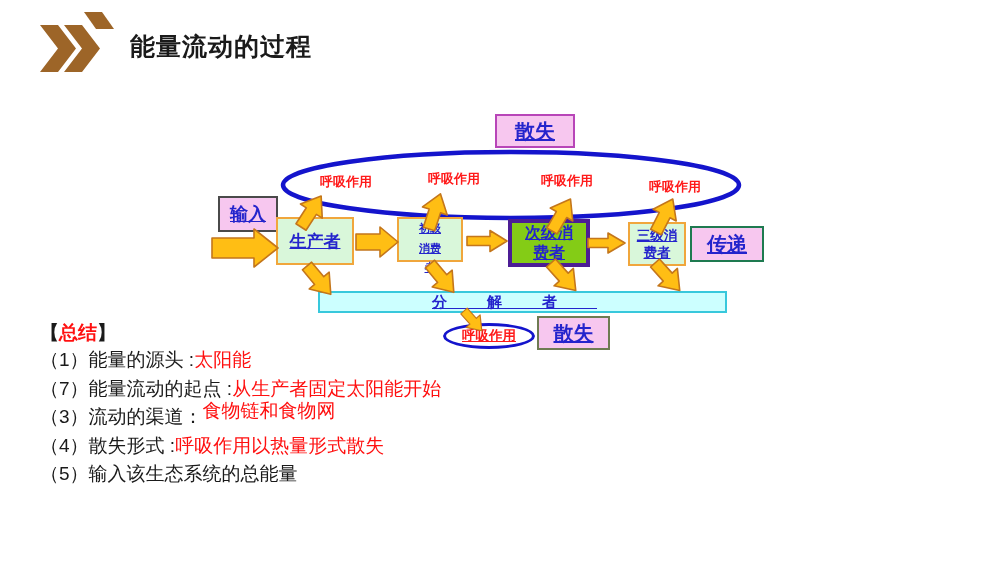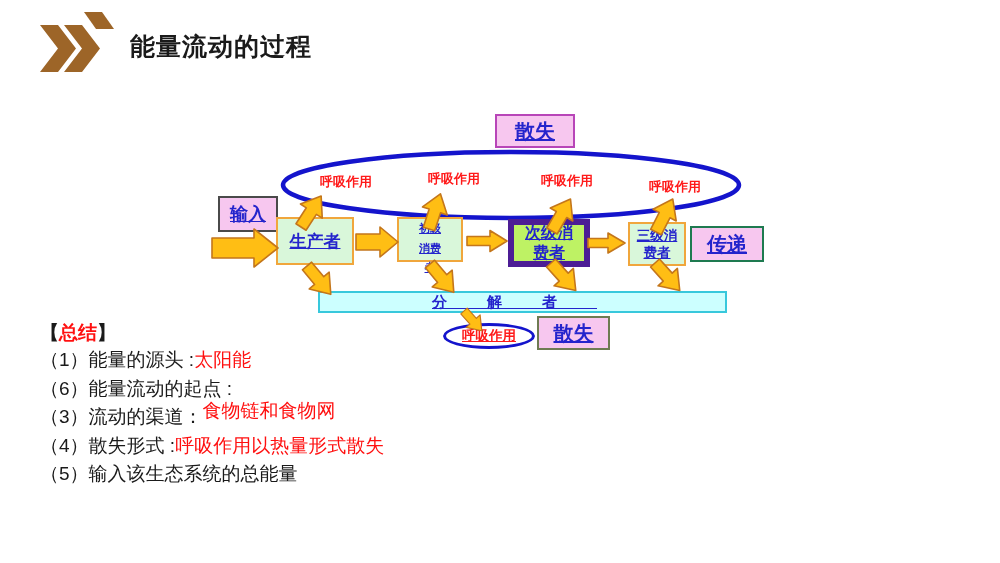--- a/index.html
+++ b/index.html
@@ -16,21 +16,21 @@
   .layer-arrows{z-index:3;}
 
   
   .dbox{position:absolute;z-index:2;display:flex;align-items:center;justify-content:center;
         color:#2424cc;font-weight:600;text-align:center;box-sizing:border-box;text-decoration:underline;}
   .pre{white-space:pre-line;}
   .box-dissipation-top{left:495px;top:114px;width:80px;height:34px;background:#f7c7ef;border:2px solid #b845b8;font-size:20px;}
   .box-input{left:218px;top:196px;width:60px;height:36px;background:#f7c7ef;border:2px solid #4a4a4a;font-size:18px;}
   .box-producers{left:276px;top:217px;width:78px;height:48px;background:#d9f7da;border:2px solid #f0a63c;font-size:17px;}
   .box-primary{left:397px;top:217px;width:66px;height:45px;background:#d9f7da;border:2px solid #f0a63c;font-size:11px;line-height:19.5px;align-items:flex-start;overflow:visible;}
-  .box-secondary{left:508px;top:219px;width:82px;height:48px;background:#bef264;border:6px solid #4c1d95;font-size:16px;line-height:20px;}
+  .box-secondary{left:508px;top:219px;width:82px;height:48px;background:#84cc16;border:4px solid #4c1d95;font-size:16px;line-height:20px;}
   .box-tertiary{left:628px;top:222px;width:58px;height:44px;background:#d9f7da;border:2px solid #f0a63c;font-size:13.5px;line-height:17px;}
   .box-transfer{left:690px;top:226px;width:74px;height:36px;background:#f7c7ef;border:2.5px solid #1e7a50;font-size:20px;}
   .bar-decomposers{left:318px;top:291px;width:409px;height:22px;background:#ccffff;border:2px solid #38c8dc;font-size:15px;}
   .bar-decomposers span{letter-spacing:40px;margin-right:-40px;transform:translateX(-28px);display:inline-block;}
   .box-dissipation-bottom{left:537px;top:316px;width:73px;height:34px;background:#f7c7ef;border:2px solid #6e7b52;font-size:20px;}
   .ellipse-small{left:443px;top:323px;width:92px;height:26px;background:#ffffff;border:3px solid #1414cc;border-radius:50%;
                  color:#ff1a1a;font-size:13.5px;font-weight:bold;letter-spacing:0;}
 
   
   .resp-label{position:absolute;z-index:4;width:72px;color:#ff1a1a;font-size:13px;font-weight:bold;text-align:center;}
@@ -123,19 +123,19 @@
       <path transform="translate(551,263) rotate(138)" d="M-6,0 L-6,-19 L-13,-19 L0,-37 L13,-19 L6,-19 L6,0 Z"></path>
       <path transform="translate(655,263) rotate(138)" d="M-6,0 L-6,-19 L-13,-19 L0,-37 L13,-19 L6,-19 L6,0 Z"></path>
 
       <path transform="translate(464,311) rotate(138) scale(0.72)" d="M-6,0 L-6,-19 L-13,-19 L0,-37 L13,-19 L6,-19 L6,0 Z"></path>
     </g>
   </svg>
 
   <div class="summary">
     <div class="summary-heading"><span>【</span><span class="red">总结</span><span>】</span></div>
     <div class="s-line"><span class="s-label">（1）能量的源头 :</span><span class="s-value">太阳能</span></div>
-    <div class="s-line"><span class="s-label">（6）能量流动的起点 :</span></div>
+    <div class="s-line"><span class="s-label">（7）能量流动的起点 :</span><span class="s-value">从生产者固定太阳能开始</span></div>
     <div class="s-line"><span class="s-label">（3）流动的渠道：</span><span class="s-value raised">食物链和食物网</span></div>
     <div class="s-line"><span class="s-label">（4）散失形式 :</span><span class="s-value">呼吸作用以热量形式散失</span></div>
     <div class="s-line"><span class="s-label">（5）输入该生态系统的总能量 </span></div>
   </div>
 
 </div>
 
 </body></html>

